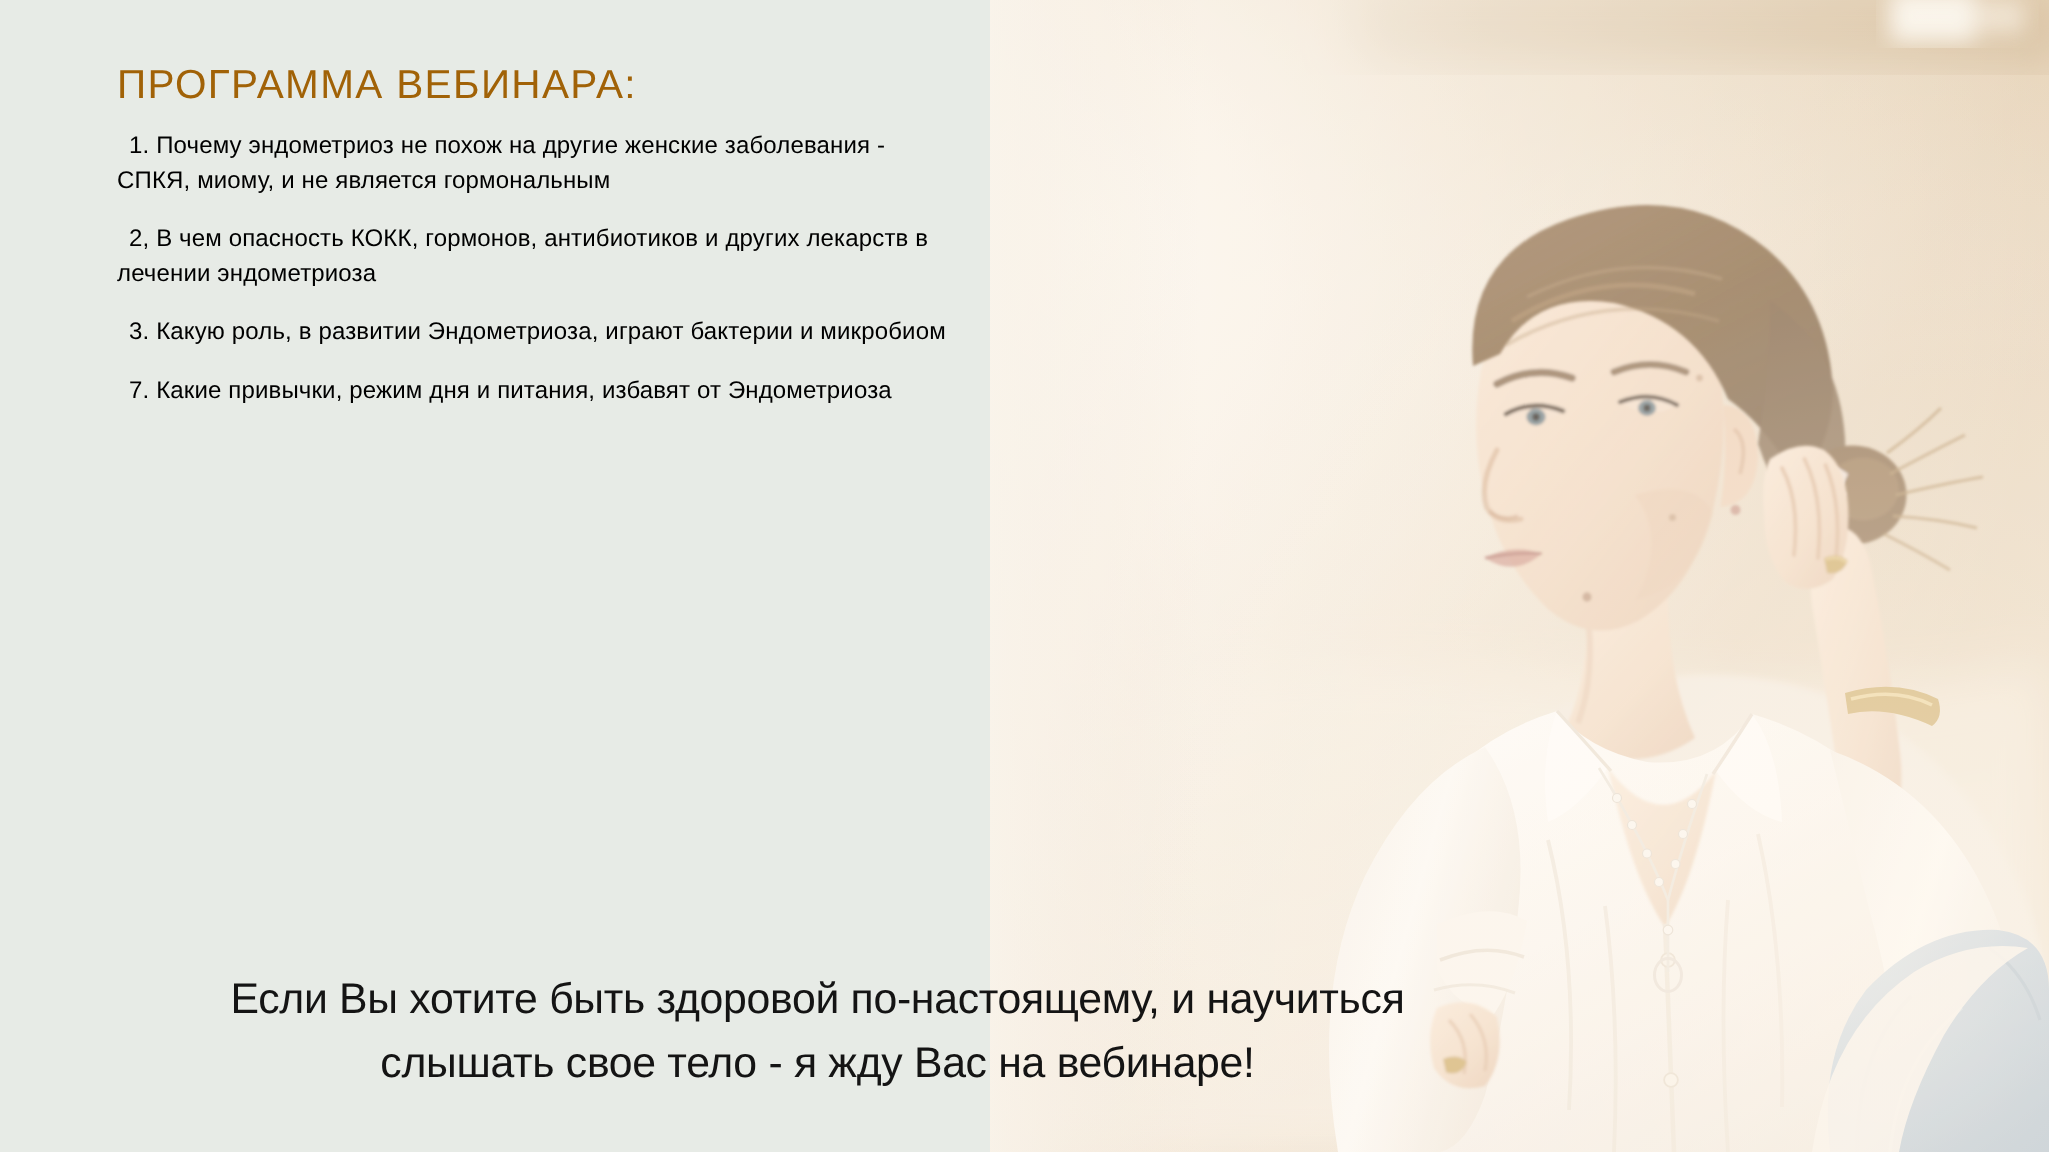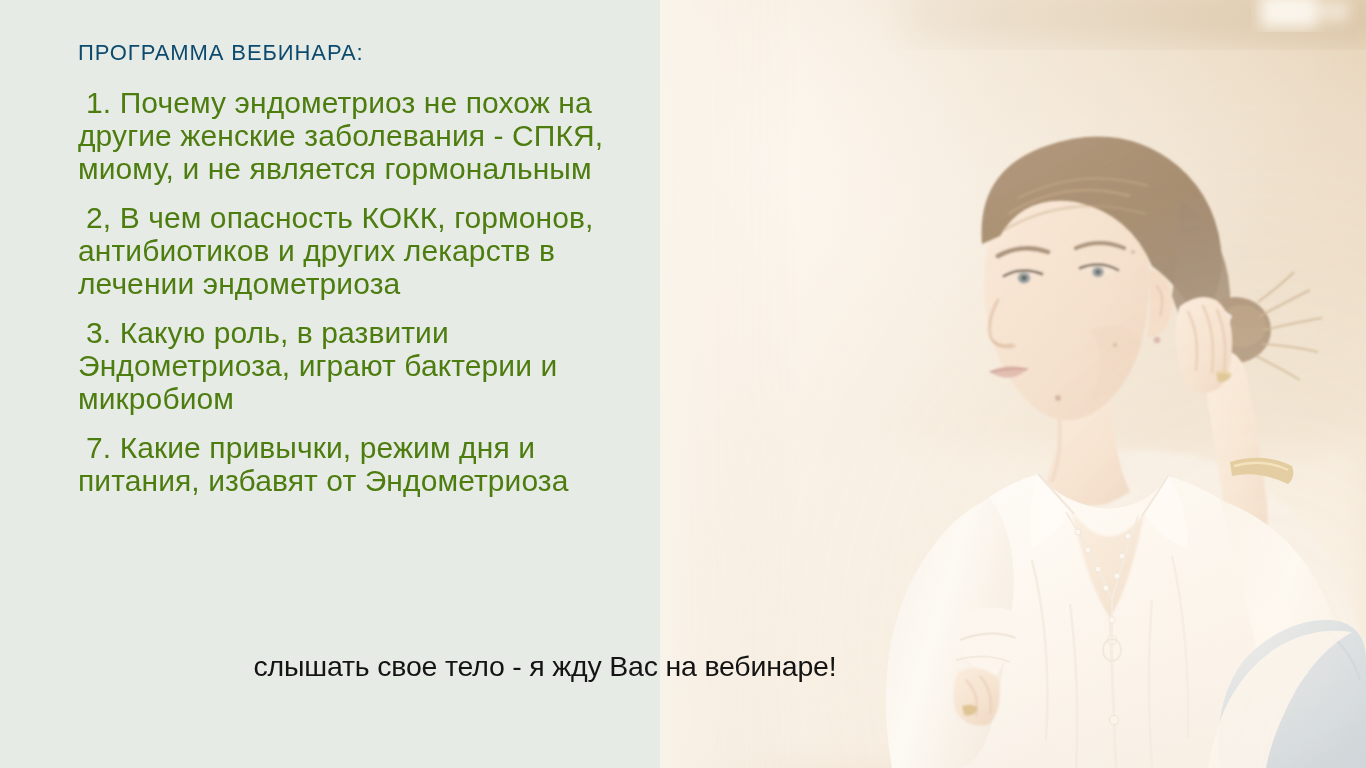--- a/index.html
+++ b/index.html
@@ -42,39 +42,39 @@
     position:absolute;
     left:0; top:0;
     width:660px;
     z-index:4;
     padding:0;
   }
 
   .program-title {
     position:absolute;
     left:78px; top:40px;
-    font-size:22px;
+    font-size:27px;
     font-weight:300;
     letter-spacing:0.9px;
-    color:#0c4a6e;
+    color:#a16207;
     white-space:nowrap;
     line-height:1.2;
   }
 
   .program-list {
     position:absolute;
     left:78px; top:86px;
     width:565px;
     list-style:none;
   }
   .program-item {
-    font-size:30px;
+    font-size:16px;
     font-weight:400;
-    line-height:33px;
-    color:#4d7c0f;
+    line-height:23px;
+    color:#000000;
     margin-bottom:16px;
     text-indent:8px;
     letter-spacing:0.1px;
   }
   .program-item:last-child { margin-bottom:0; }
 
   
   .caption {
     position:absolute;
     left:0; top:645px;
@@ -394,16 +394,17 @@
 
     <ul class="program-list">
       <li class="program-item">1. Почему эндометриоз не похож на другие женские заболевания - СПКЯ, миому, и не является гормональным</li>
       <li class="program-item">2, В чем опасность КОКК, гормонов, антибиотиков и других лекарств в лечении эндометриоза</li>
       <li class="program-item">3. Какую роль, в развитии Эндометриоза, играют бактерии и микробиом</li>
       <li class="program-item">7. Какие привычки, режим дня и питания, избавят от Эндометриоза</li>
     </ul>
   </div>
 
   <div class="caption">
+    <span class="caption-line">Если Вы хотите быть здоровой по-настоящему, и научиться</span>
     <span class="caption-line">слышать свое тело - я жду Вас на вебинаре!</span>
   </div>
 
 </div>
 
 </body></html>

